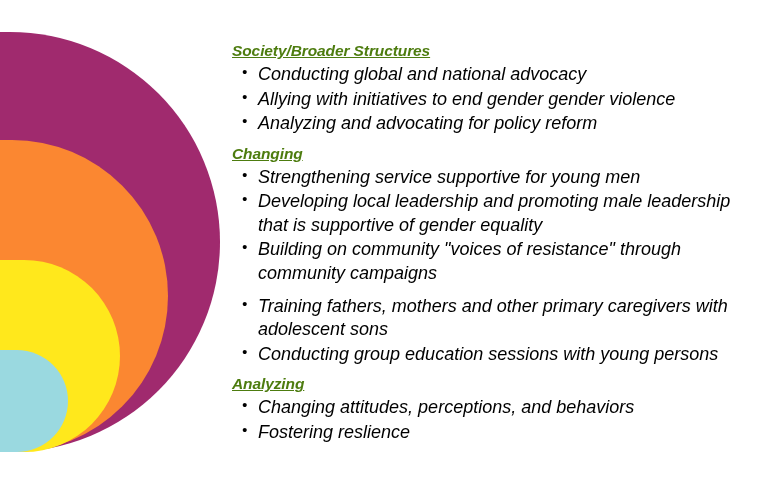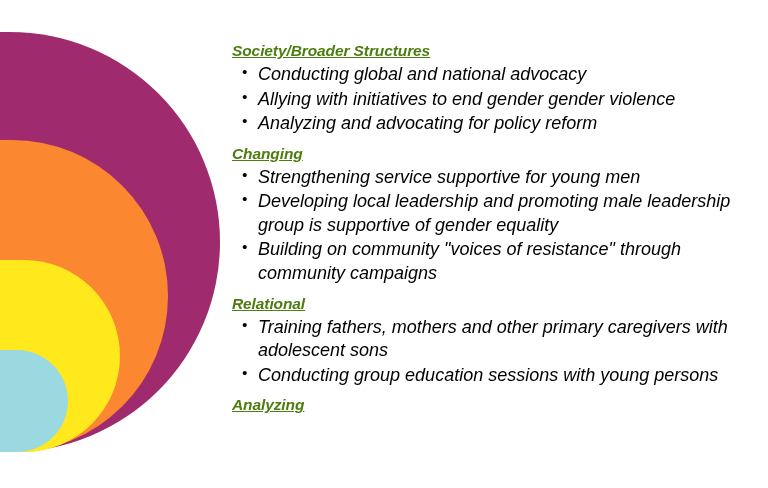--- a/index.html
+++ b/index.html
@@ -119,31 +119,34 @@
         <li>Conducting global and national advocacy</li>
         <li>Allying with initiatives to end gender gender violence</li>
         <li>Analyzing and advocating for policy reform</li>
       </ul>
     </div>
 
     <div class="group">
       <div class="group-title">Changing</div>
       <ul class="items">
         <li>Strengthening service supportive for young men</li>
-        <li>Developing local leadership and promoting male leadership group is supportive of gender equality</li>
+        <li>Developing local leadership and promoting male leadership that is supportive of gender equality</li>
         <li>Building on community "voices of resistance" through community campaigns</li>
       </ul>
     </div>
 
     <div class="group">
-      <div class="group-title">Relational</div>
       <ul class="items">
         <li>Training fathers, mothers and other primary caregivers with adolescent sons</li>
         <li>Conducting group education sessions with young persons</li>
       </ul>
     </div>
 
     <div class="group">
       <div class="group-title">Analyzing</div>
+      <ul class="items">
+        <li>Changing attitudes, perceptions, and behaviors</li>
+        <li>Fostering reslience</li>
+      </ul>
     </div>
 
   </div>
 </div>
 
 </body></html>

